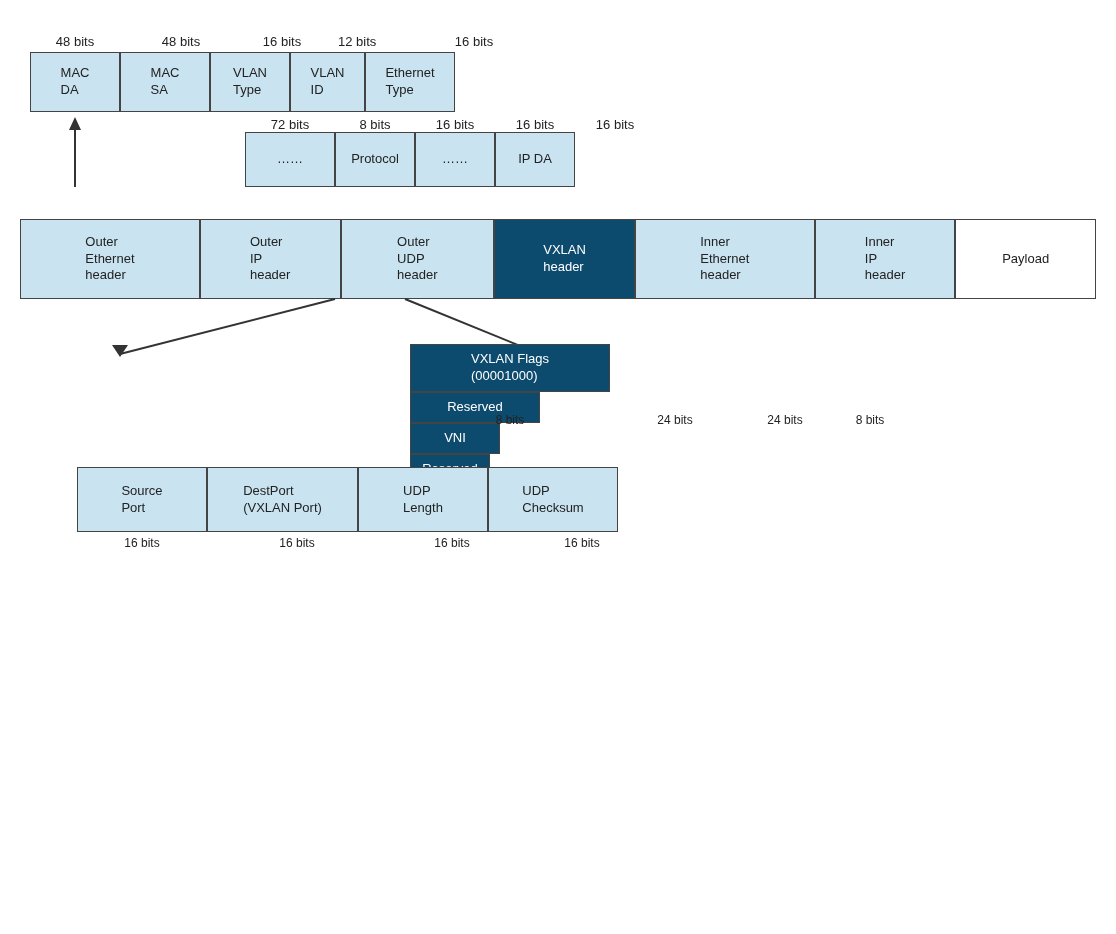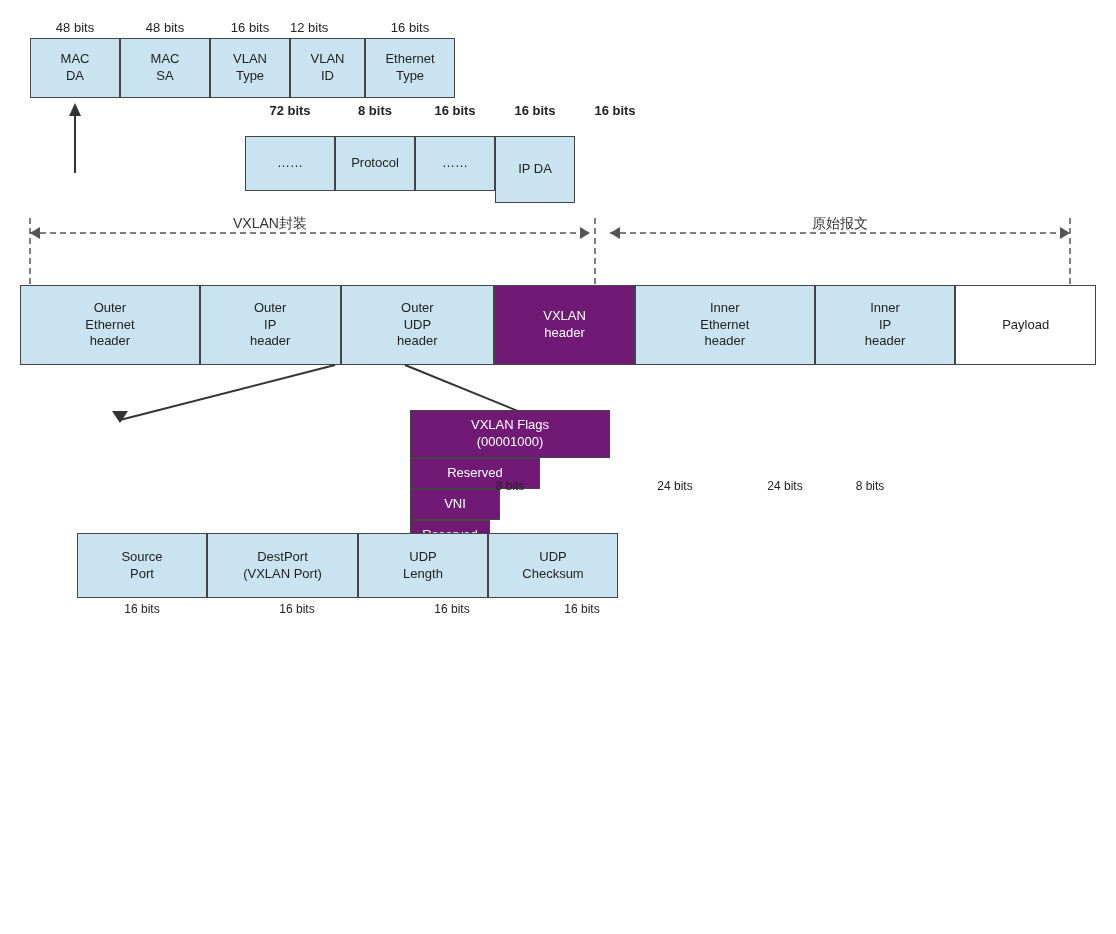--- a/index.html
+++ b/index.html
@@ -19,48 +19,48 @@
       margin: 0 auto;
     }
 
     
     .box-row {
       display: flex;
       align-items: stretch;
     }
     .box {
       border: 1.5px solid #444;
-      text-align: center;
+      text-align: left;
       display: flex;
       align-items: center;
       justify-content: center;
       font-size: 13px;
       line-height: 1.3;
       padding: 6px 4px;
       font-weight: normal;
     }
     .box-light-blue {
       background: #c9e4f0;
     }
     .box-medium-blue {
-      background: #701a75;
+      background: #0c4a6e;
       color: #fff;
     }
     .box-white {
       background: #fff;
     }
   </style>
 </head>
 <body>
 
 <div class="diagram">
 
   <div style="margin-left: 10px; margin-bottom: 0;">
 
-    <div style="display:flex; margin-left: 0; margin-bottom: 3px; gap:0;">
+    <div style="display:flex; margin-left: 0; margin-bottom: 3px; gap:16px;margin-top:14px;">
       <div style="width:90px; text-align:center;">48 bits</div>
       <div style="width:90px; text-align:center;">48 bits</div>
       <div style="width:80px; text-align:center;">16 bits</div>
       <div style="width:75px; text-align:left;">12 bits</div>
       <div style="width:90px; text-align:center;">16 bits</div>
     </div>
 
     <div class="box-row">
       <div class="box box-light-blue" style="width:90px; height:60px;">MAC<br>DA</div>
       <div class="box box-light-blue" style="width:90px; height:60px;">MAC<br>SA</div>
@@ -78,58 +78,38 @@
   </div>
 
   <svg style="position:relative; display:block; width:1060px; height:80px; overflow:visible; margin-top:0;">
 
     <line x1="55" y1="75" x2="55" y2="15" stroke="#333" stroke-width="2"></line>
     <polygon points="55,5 49,18 61,18" fill="#333"></polygon>
   </svg>
 
   <div style="margin-left: 225px; margin-top: -75px; margin-bottom: 0;">
 
-    <div style="display:flex; margin-bottom: 18px; font-weight: bold;">
+    <div style="display:flex; margin-bottom: 0;">
       <div style="width:90px; text-align:center;">72 bits</div>
       <div style="width:80px; text-align:center;">8 bits</div>
       <div style="width:80px; text-align:center;">16 bits</div>
       <div style="width:80px; text-align:center;">16 bits</div>
       <div style="width:80px; text-align:center;">16 bits</div>
     </div>
 
     <div class="box-row">
       <div class="box box-light-blue" style="width:90px; height:55px;">……</div>
       <div class="box box-light-blue" style="width:80px; height:55px;">Protocol</div>
       <div class="box box-light-blue" style="width:80px; height:55px;">……</div>
-      <div class="box box-light-blue" style="width:80px; height:67px;">IP DA</div>
+      <div class="box box-light-blue" style="width:80px; height:55px;">IP DA</div>
     </div>
   </div>
 
   <div style="position: relative; margin-top: 10px;">
 
-    <div style="display:flex; align-items:center; margin-bottom: 4px; position:relative; height: 40px;">
-
-      <svg style="position:absolute; left:0; top:0; width:1060px; height:40px; overflow:visible;">
-
-        <line x1="10" y1="20" x2="570" y2="20" stroke="#555" stroke-width="1.5" stroke-dasharray="6,4"></line>
-        <polygon points="10,20 20,14 20,26" fill="#555"></polygon>
-        <polygon points="570,20 560,14 560,26" fill="#555"></polygon>
-
-        <text x="250" y="15" font-family="Arial" font-size="14" fill="#333" text-anchor="middle">VXLAN封装</text>
-
-        <line x1="590" y1="20" x2="1050" y2="20" stroke="#555" stroke-width="1.5" stroke-dasharray="6,4"></line>
-        <polygon points="590,20 600,14 600,26" fill="#555"></polygon>
-        <polygon points="1050,20 1040,14 1040,26" fill="#555"></polygon>
-        <text x="820" y="15" font-family="Arial" font-size="14" fill="#333" text-anchor="middle">原始报文</text>
-
-        <line x1="10" y1="5" x2="10" y2="75" stroke="#555" stroke-width="1.5" stroke-dasharray="6,4"></line>
-        <line x1="575" y1="5" x2="575" y2="75" stroke="#555" stroke-width="1.5" stroke-dasharray="6,4"></line>
-        <line x1="1050" y1="5" x2="1050" y2="75" stroke="#555" stroke-width="1.5" stroke-dasharray="6,4"></line>
-      </svg>
-    </div>
 
     <div class="box-row" style="height:80px;margin-top:32px;">
       <div class="box box-light-blue" style="flex:1.3; min-width:120px;">Outer<br>Ethernet<br>header</div>
       <div class="box box-light-blue" style="flex:1; min-width:95px;">Outer<br>IP<br>header</div>
       <div class="box box-light-blue" style="flex:1.1; min-width:105px;">Outer<br>UDP<br>header</div>
       <div class="box box-medium-blue" style="flex:1; min-width:100px;">VXLAN<br>header</div>
       <div class="box box-light-blue" style="flex:1.3; min-width:130px;">Inner<br>Ethernet<br>header</div>
       <div class="box box-light-blue" style="flex:1; min-width:95px;">Inner<br>IP<br>header</div>
       <div class="box box-white" style="flex:1; min-width:100px;">Payload</div>
     </div>

